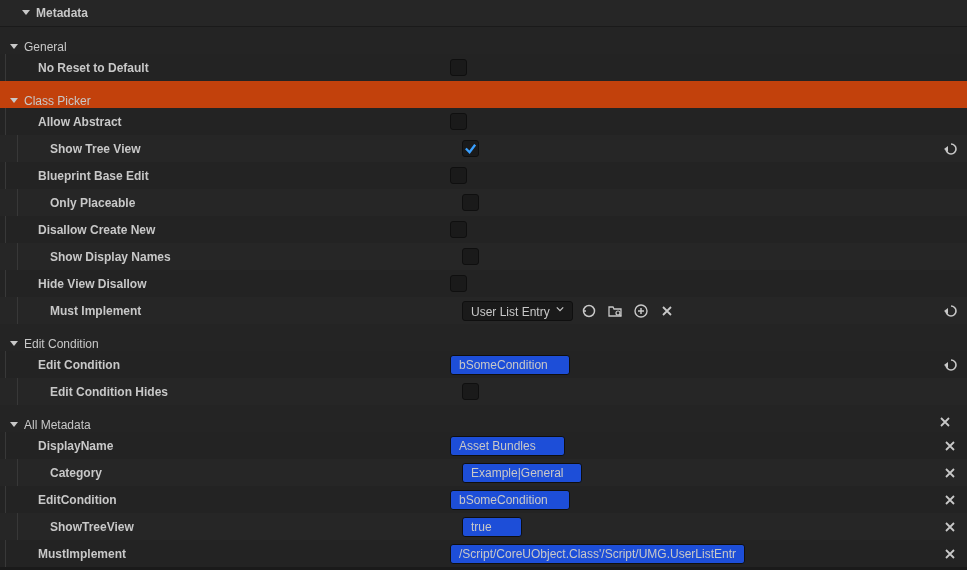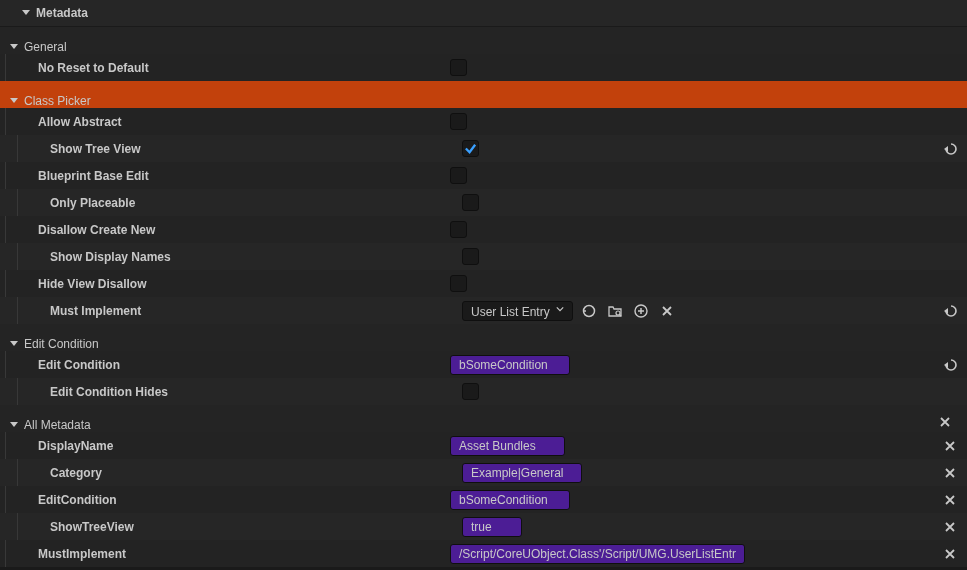--- a/index.html
+++ b/index.html
@@ -23,21 +23,21 @@
 
 .reset-cell { width: 34px; flex: none; display: flex; align-items: center; justify-content: center; }
 
 .expander { width: 12px; height: 12px; margin-right: 4px; display: inline-flex; align-items: center; justify-content: center; cursor: pointer; }
 .expander svg { width: 10px; height: 10px; }
 
 .checkbox { width: 17px; height: 17px; background: #1a1a1a; border: 1px solid #0f0f0f; border-radius: 3px; display: flex; align-items: center; justify-content: center; cursor: pointer; }
 .checkbox.checked svg { display: block; }
 .checkbox svg { display: none; width: 13px; height: 13px; }
 
-.text-input { background: #4c1d95; border: 1px solid #0f0f0f; border-radius: 3px; color: #c8c8c8; font-size: 12px; padding: 3px 8px; height: 20px; font-family: inherit; min-width: 60px; }
+.text-input { background: #1d4ed8; border: 1px solid #0f0f0f; border-radius: 3px; color: #c8c8c8; font-size: 12px; padding: 3px 8px; height: 20px; font-family: inherit; min-width: 60px; }
 
 .dropdown { background: #1a1a1a; border: 1px solid #0f0f0f; border-radius: 3px; color: #c8c8c8; font-size: 12px; padding: 3px 8px 3px 8px; height: 20px; display: flex; align-items: flex-start; gap: 6px; cursor: pointer; }
 .dropdown .caret { width: 8px; height: 8px; }
 
 .icon-btn { width: 20px; height: 20px; display: flex; align-items: center; justify-content: center; cursor: pointer; color: #b0b0b0; }
 .icon-btn svg { width: 16px; height: 16px; }
 
 .reset-arrow svg { width: 16px; height: 14px; }
 
 .clear-x svg { width: 12px; height: 12px; }

